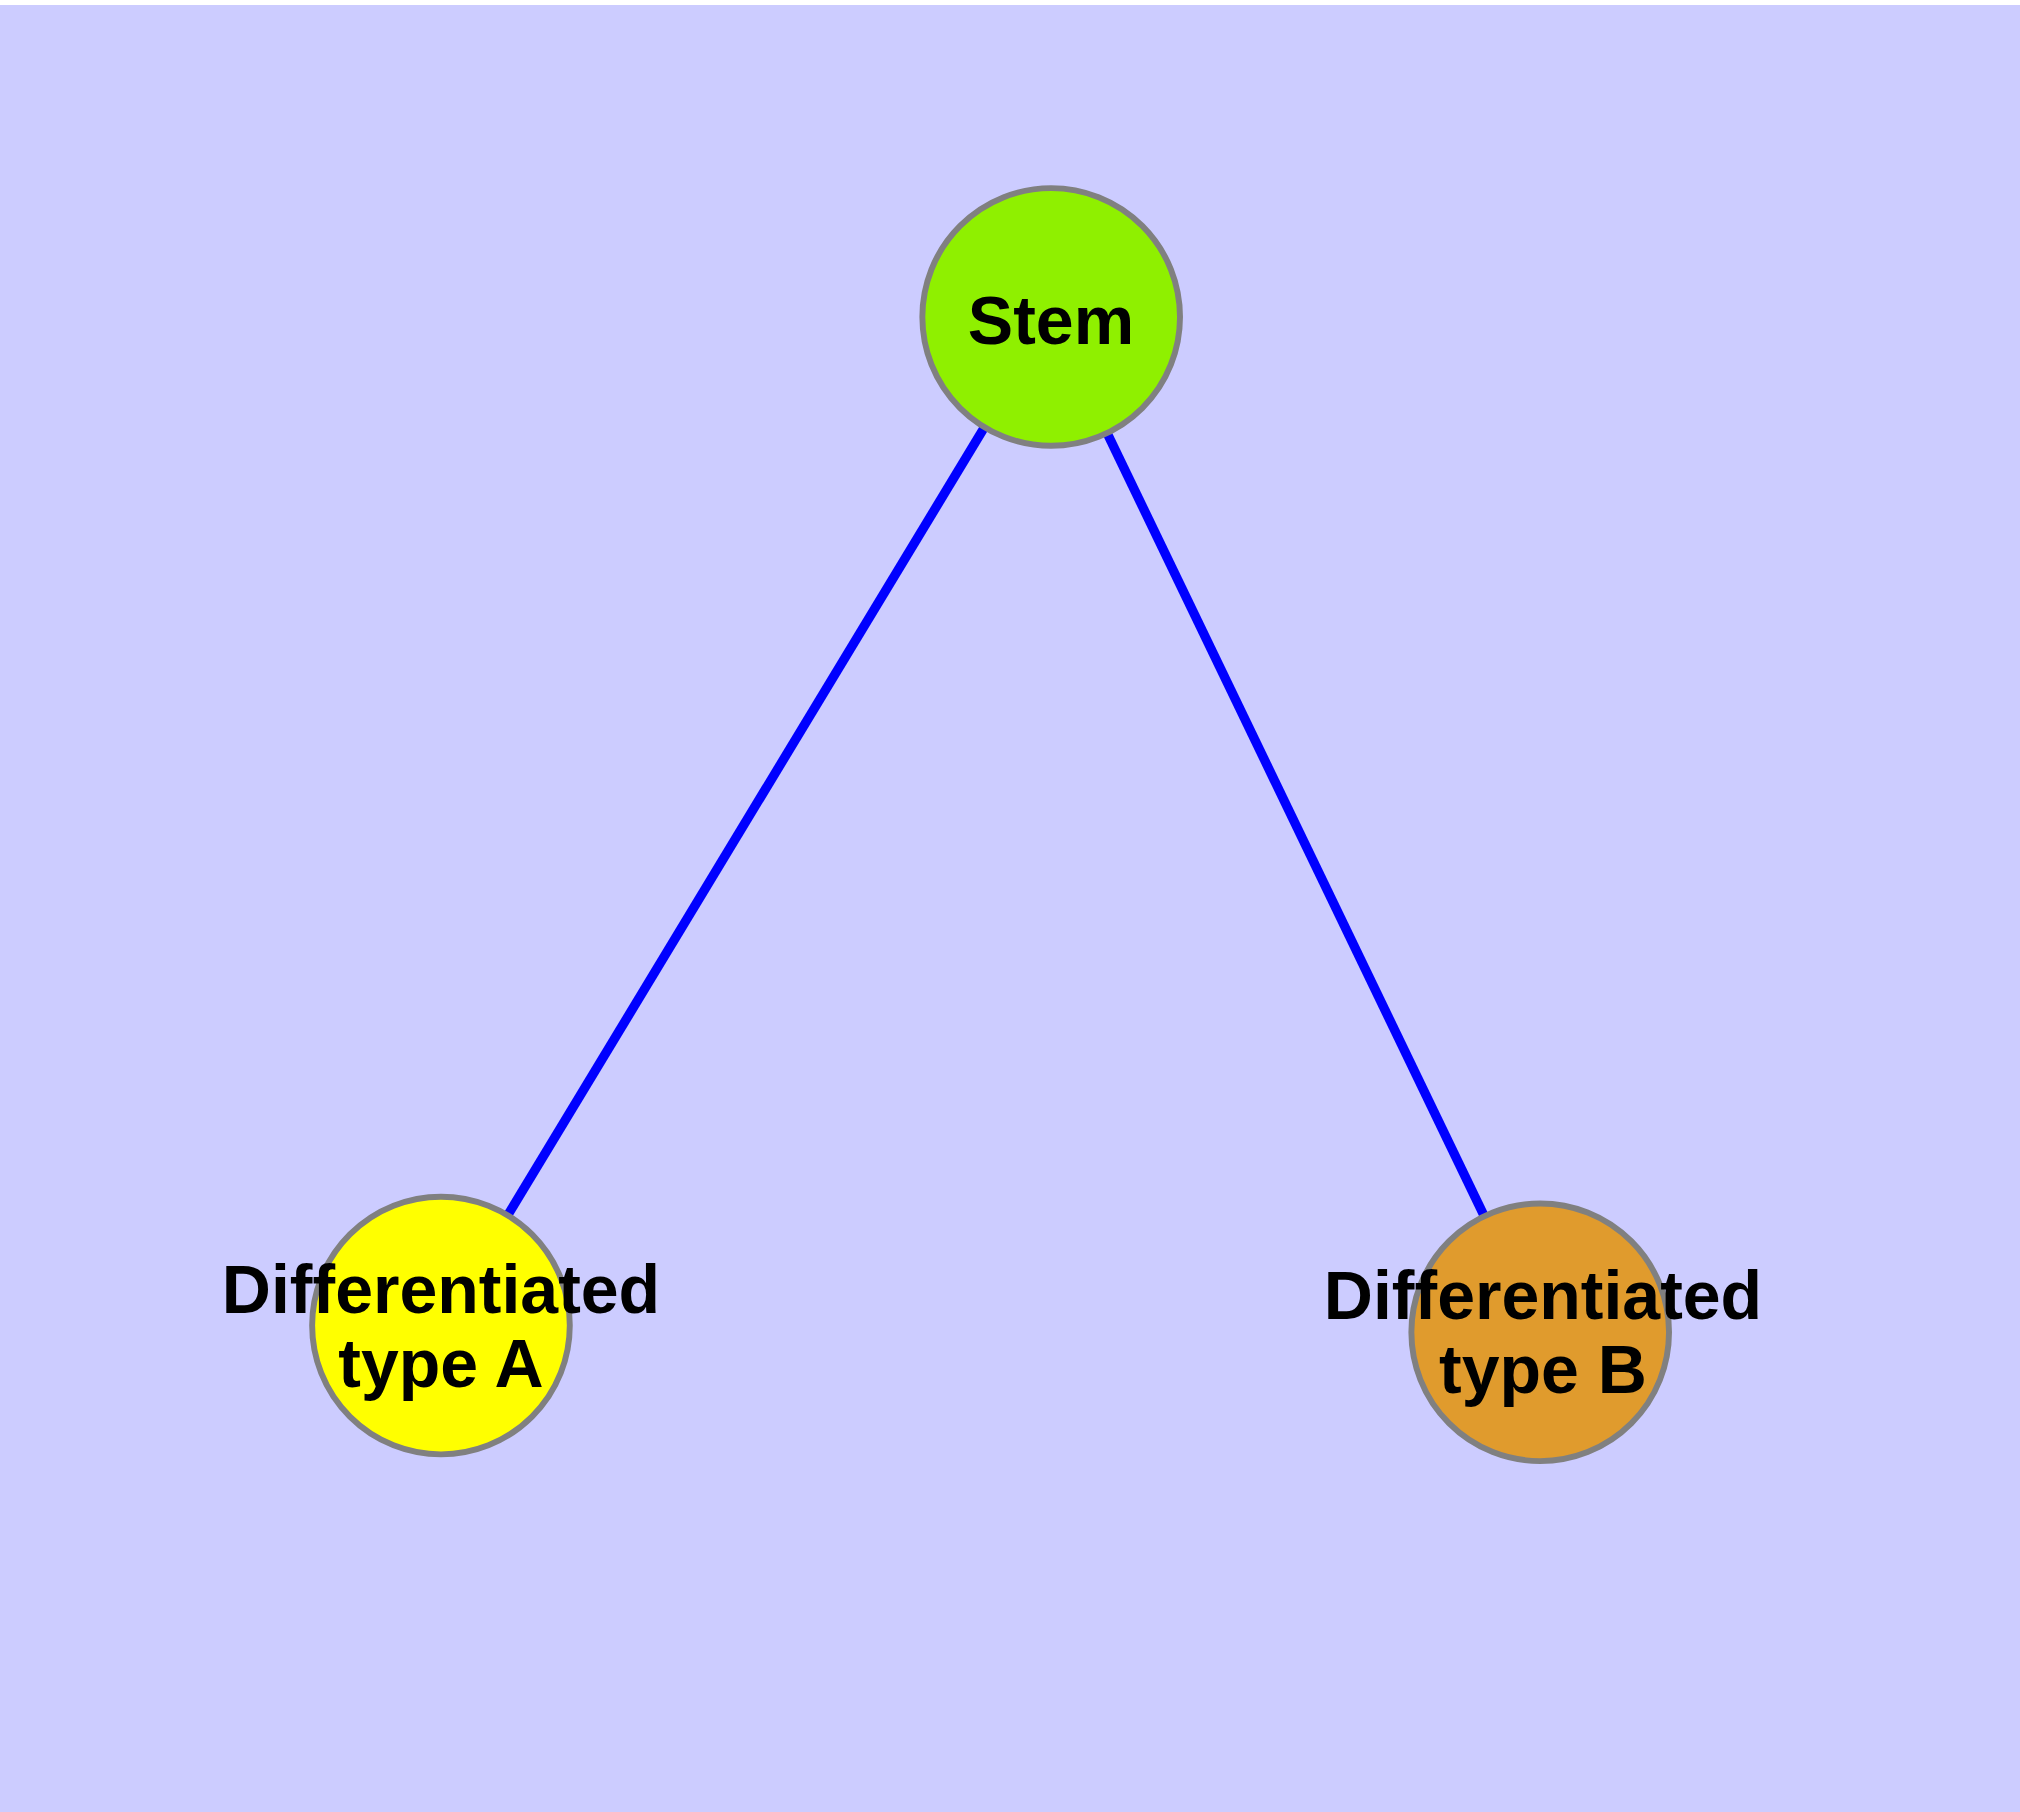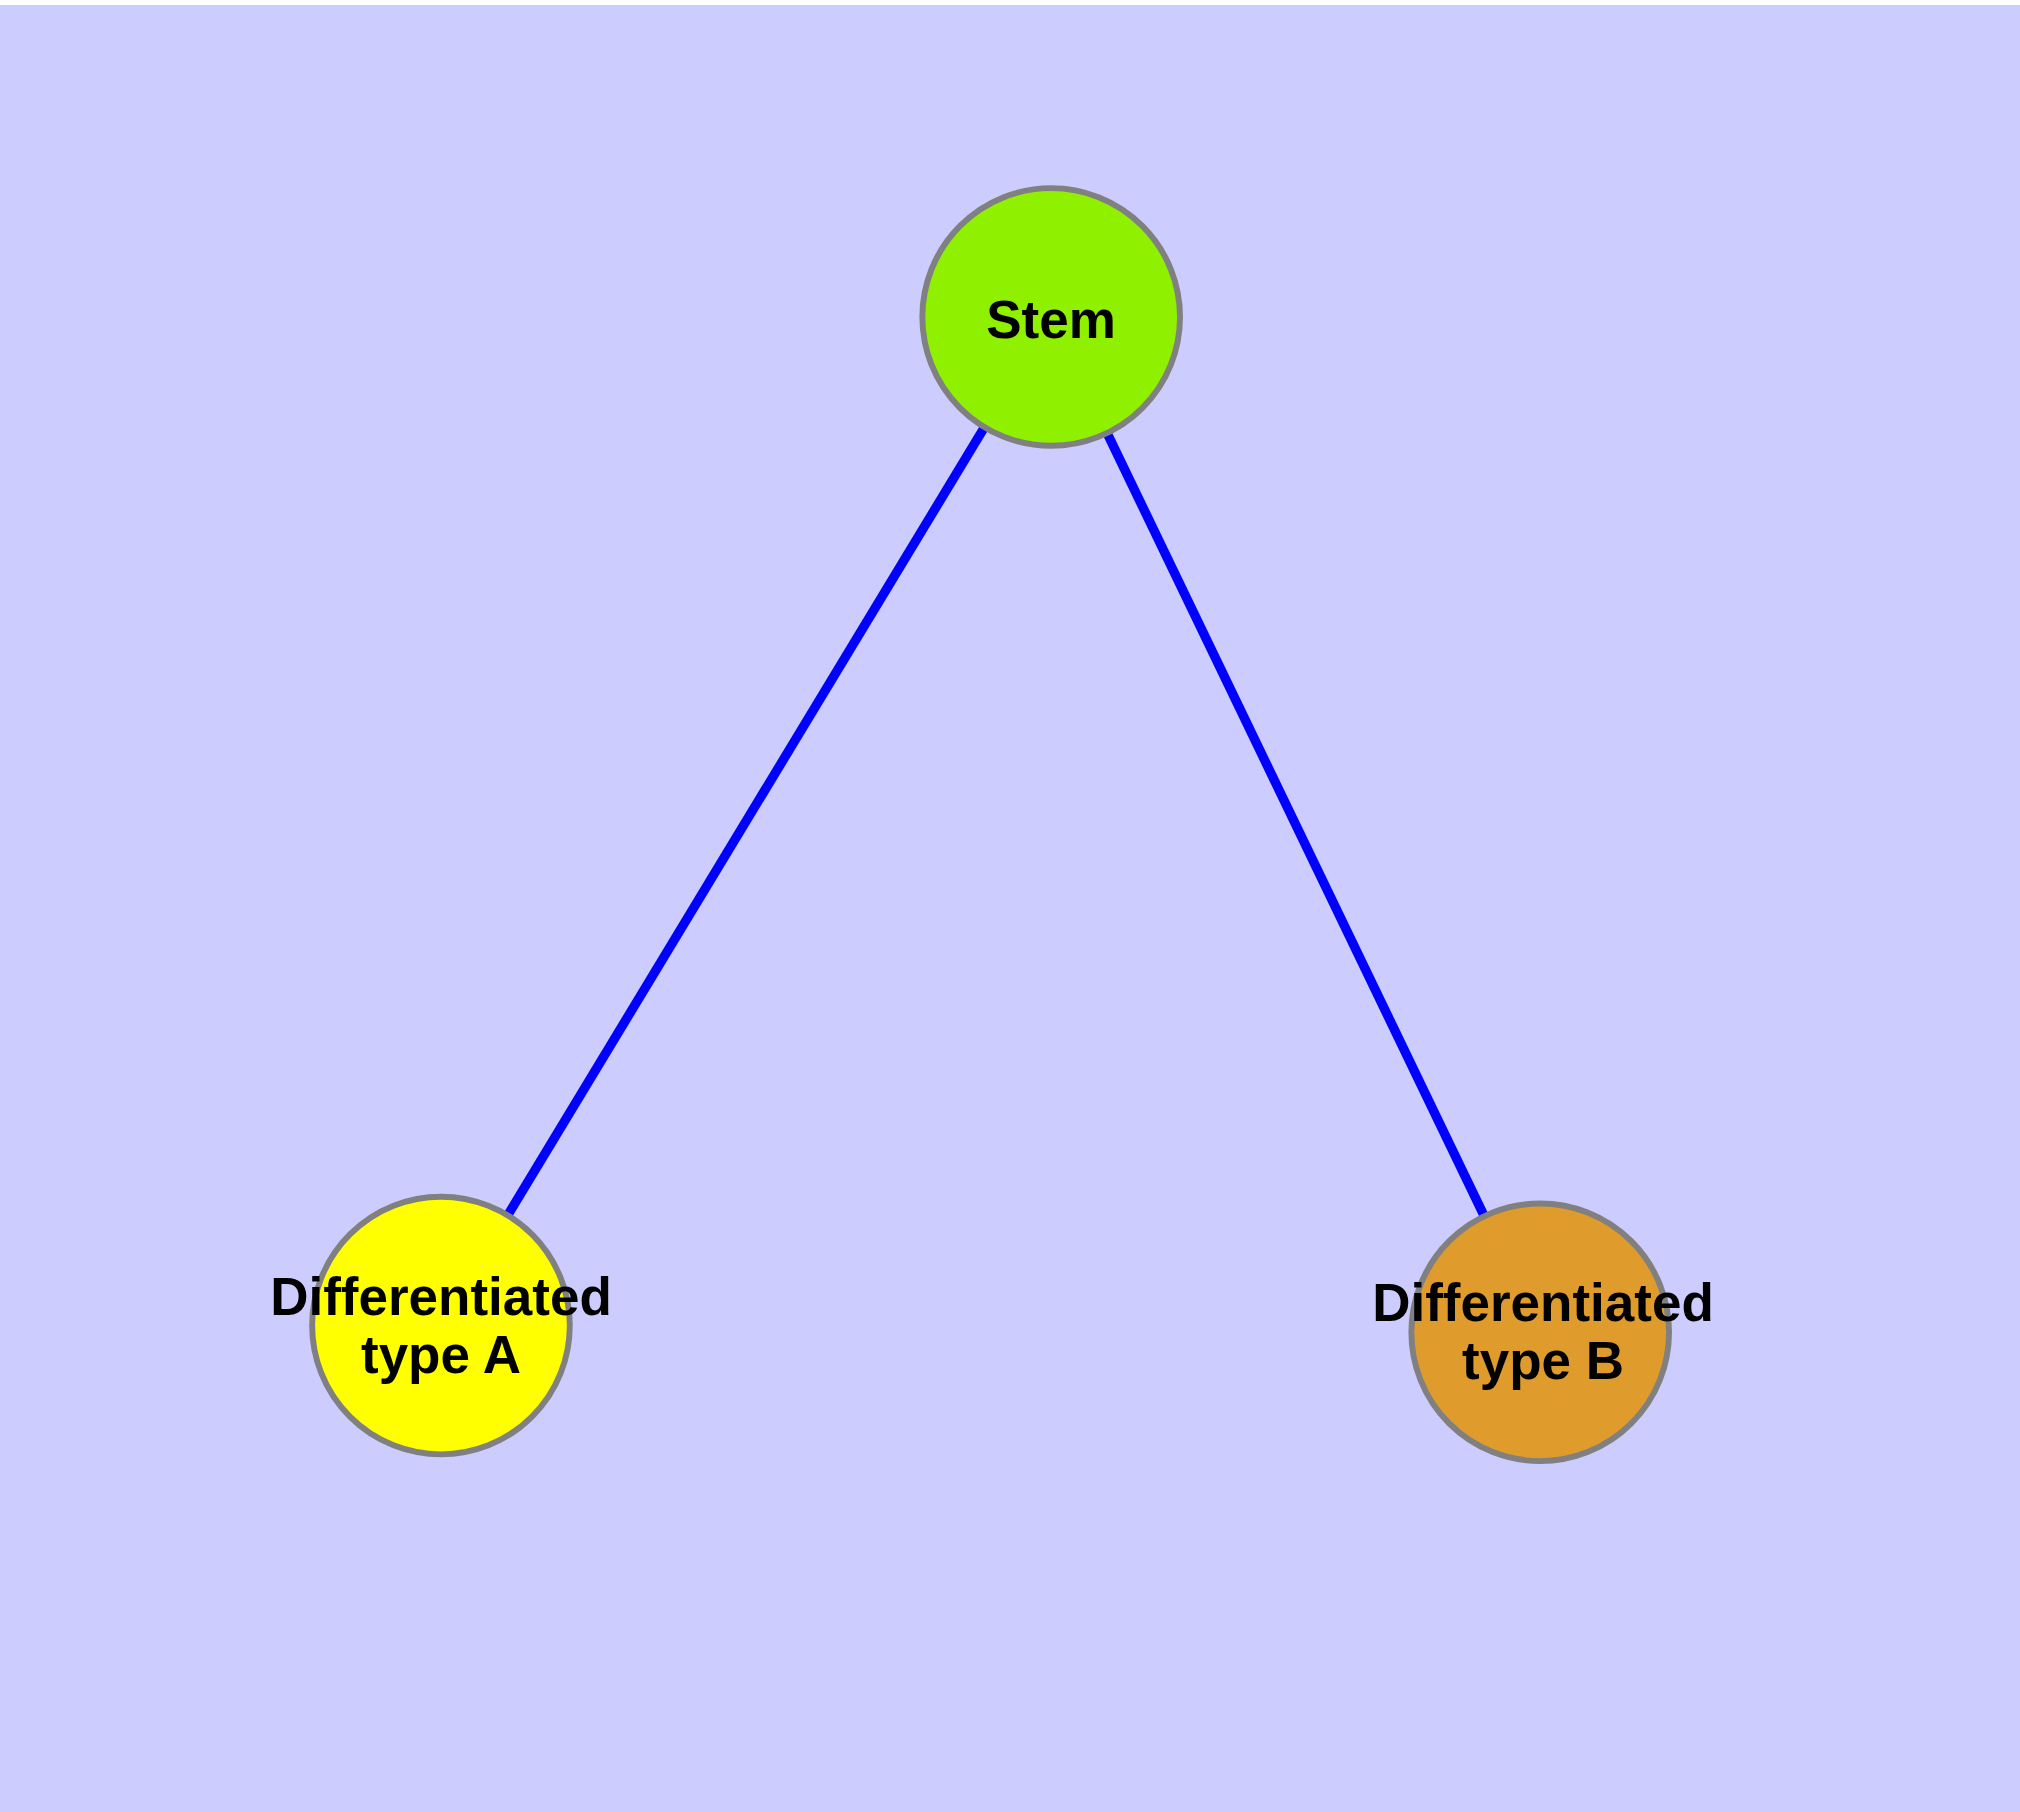--- a/index.html
+++ b/index.html
@@ -37,21 +37,21 @@
     stroke-width: 11px;
     fill: none;
   }
   .node-circle {
     stroke: var(--node_frame);
     stroke-width: 7px;
   }
   .node-label {
     position: absolute;
     transform: translate(-50%, -50%);
-    font-size: 53px;
+    font-size: 68px;
     font-weight: bold;
     line-height: 1.09;
     color: var(--label_text);
     text-align: center;
     white-space: pre-line;
     letter-spacing: 0px;
   }
   .label-stem   { left: 1051px; top: 320px;  }
   .label-type-a { left: 441px;  top: 1326px; }
   .label-type-b { left: 1543px; top: 1332px; }

